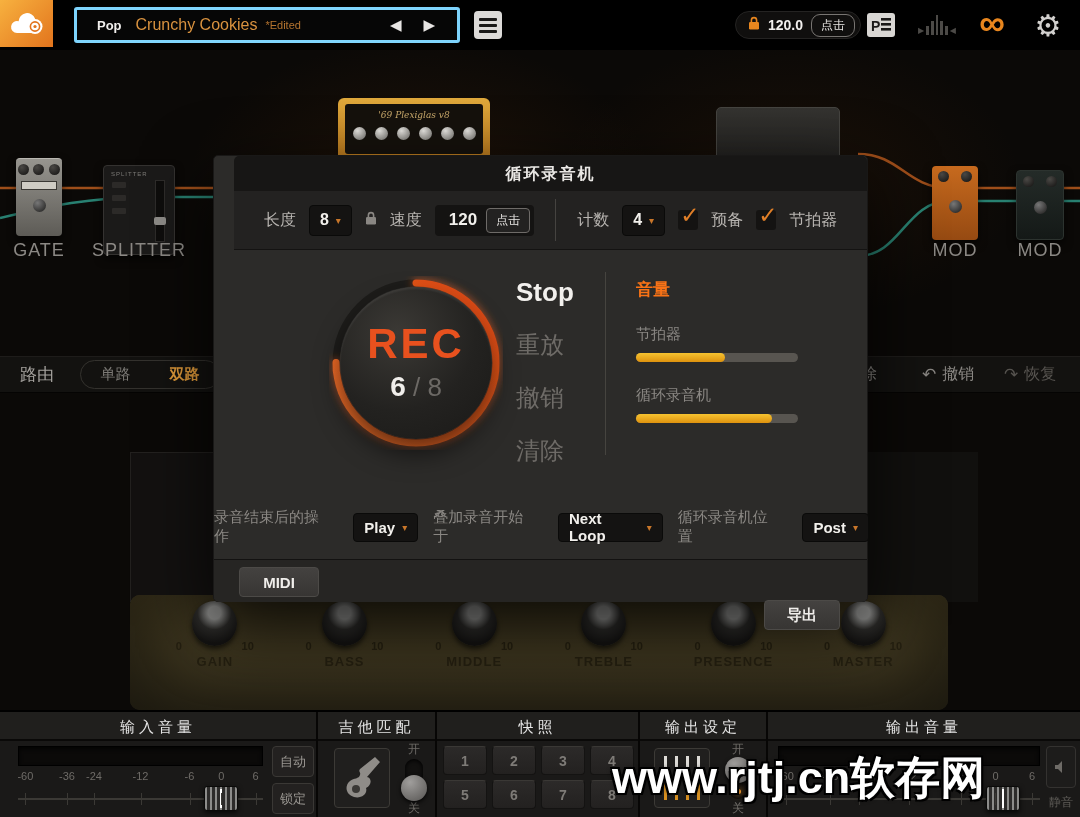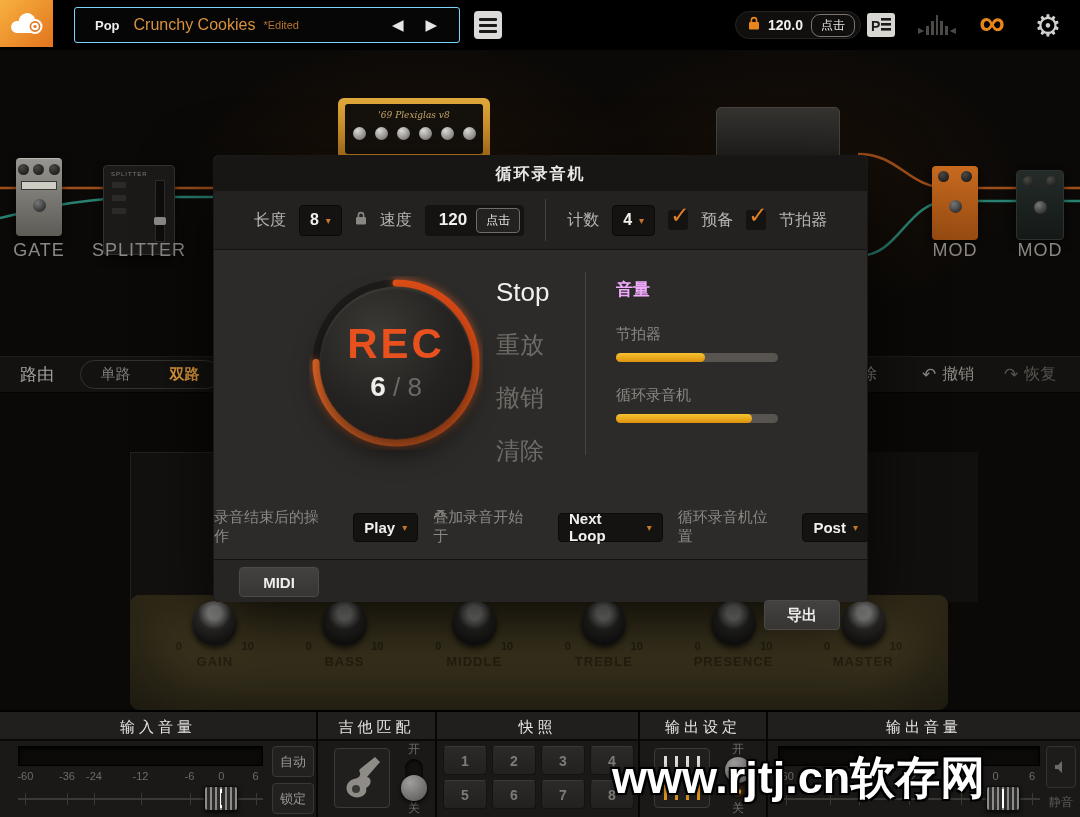--- a/index.html
+++ b/index.html
@@ -2,21 +2,21 @@
 <html><head>
 <meta charset="utf-8">
 <style>
 *{margin:0;padding:0;box-sizing:border-box;}
 html,body{width:1080px;height:817px;}
 body{position:relative;overflow:hidden;background:#0c0a08;font-family:"Liberation Sans","DejaVu Sans",sans-serif;color:#ddd;}
 
 
 #topbar{position:absolute;top:0;left:0;width:1080px;height:50px;background:#000;z-index:30;}
 #logo{position:absolute;left:0;top:0;width:53px;height:47px;background:linear-gradient(135deg,#f7b13f,#e2741d);display:flex;align-items:center;justify-content:center;}
-#preset-bar{position:absolute;left:74px;top:7px;width:386px;height:36px;background:#060606;border:1px solid #7dd3fc;border-radius:3px;display:flex;align-items:center;}
+#preset-bar{position:absolute;left:74px;top:7px;width:386px;height:36px;background:#060606;border:3px solid #7dd3fc;border-radius:3px;display:flex;align-items:center;}
 #preset-genre{color:#f0eeec;font-size:13px;font-weight:bold;margin-left:20px;}
 #preset-name{color:#d9923f;font-size:16px;margin-left:14px;}
 #preset-edited{color:#b5742f;font-size:11px;margin-left:8px;}
 .nav-arrow{color:#e8e6e4;font-size:15px;cursor:pointer;}
 #prev-arrow{margin-left:auto;}
 #next-arrow{margin:0 22px 0 22px;}
 #list-btn{position:absolute;left:474px;top:11px;width:28px;height:28px;background:#dcdad8;border-radius:4px;display:flex;flex-direction:column;justify-content:center;gap:3px;padding:0 5px;}
 #list-btn i{display:block;height:3px;background:#1a1918;border-radius:1px;}
 #bpm-pill{position:absolute;left:735px;top:11px;height:28px;border-radius:14px;background:#100f0e;border:1px solid #242322;display:flex;align-items:center;padding:0 5px 0 12px;gap:8px;}
 #bpm-val{color:#f2f0ee;font-size:14px;font-weight:bold;}
@@ -67,44 +67,44 @@
 #act-clear{left:845px;}
 #act-undo{left:922px;}
 #act-redo{left:1004px;color:#56534f;}
 #amp-panel{position:absolute;left:130px;top:545px;width:818px;height:115px;background:linear-gradient(#574c2b,#3c3520);border-radius:10px;box-shadow:inset 0 0 70px 25px rgba(0,0,0,.55);display:flex;justify-content:space-around;align-items:flex-start;padding:6px 20px 0;}
 .knob{width:104px;text-align:center;}
 .kc{width:45px;height:45px;margin:0 auto;border-radius:50%;background:radial-gradient(circle at 50% 26%,#8e8e8c 0 16%,#2b2a28 42%,#141312 75%);box-shadow:0 3px 5px rgba(0,0,0,.6);}
 .mm{display:flex;justify-content:space-between;padding:0 13px;margin-top:-6px;font-size:11px;font-weight:bold;color:#241f10;}
 .kl{margin-top:2px;font-size:13px;font-weight:bold;color:#241f10;letter-spacing:1px;}
 
 
-#dialog{position:absolute;left:213px;top:155px;width:655px;height:447px;background:#2c2b29;border:1px solid #191817;border-radius:5px;z-index:20;box-shadow:0 24px 70px rgba(0,0,0,.75);}
+#dialog{position:absolute;left:213px;top:155px;width:655px;height:447px;background:#2c2b29;border:1px solid #191817;border-radius:5px;z-index:20;box-shadow:0 24px 70px rgba(0,0,0,.75);padding-left:20px;}
 #dlg-title{height:35px;line-height:35px;text-align:center;background:#171615;border-radius:5px 5px 0 0;color:#e9e7e4;font-size:16px;font-weight:bold;letter-spacing:2px;}
 #dlg-controls{height:59px;background:#232221;border-bottom:1px solid #141312;display:flex;align-items:center;justify-content:center;gap:13px;}
 .c-label{color:#b8b5b1;font-size:16px;}
 .drop{background:#141312;border:1px solid #0a0a09;border-radius:4px;height:31px;display:inline-flex;align-items:center;justify-content:center;gap:7px;padding:0 10px;color:#f2f0ec;font-size:16px;font-weight:bold;cursor:pointer;}
 .caret{color:#c8762a;font-size:10px;}
 #tempo-group{background:#141312;border-radius:4px;height:31px;display:flex;align-items:center;gap:9px;padding:0 4px 0 14px;}
 #tempo-value{color:#f2f0ec;font-size:17px;font-weight:bold;}
 #tempo-tap{border:1px solid #6e6b68;border-radius:4px;background:#232221;color:#e9e7e4;font-size:12px;padding:3px 9px;}
 .vd{width:1px;height:42px;background:#454340;margin:0 8px;}
 .chk{width:20px;height:20px;background:#141312;border-radius:3px;position:relative;}
 .chk .mark{position:absolute;left:2px;top:-8px;color:#e07f28;font-size:23px;font-weight:bold;}
 #dlg-main{position:relative;height:242px;}
 #rec-wrap{position:absolute;left:95px;top:26px;width:174px;height:174px;}
 #rec-btn{position:absolute;inset:11px;border-radius:50%;background:radial-gradient(circle at 38% 30%,#3b3935,#232220 55%,#1a1917);box-shadow:0 14px 26px rgba(0,0,0,.6),inset 0 2px 2px rgba(255,255,255,.07);display:flex;flex-direction:column;align-items:center;justify-content:center;cursor:pointer;}
 #rec-text{color:#e8511e;font-size:42px;font-weight:bold;letter-spacing:3px;line-height:1;}
 #rec-count{margin-top:6px;font-size:26px;color:#6c6965;}
 #rec-count b{color:#f0eeeb;font-weight:bold;font-size:28px;}
 #transport-list{position:absolute;left:282px;top:27px;}
 .transport-item{color:#6e6b67;font-size:24px;margin-bottom:21px;cursor:pointer;}
-.transport-item.active{color:#f2f0ed;font-size:26px;font-weight:normal;}
+.transport-item.active{color:#f2f0ed;font-size:26px;font-weight:bold;}
 #dlg-vd{position:absolute;left:371px;top:22px;height:183px;width:1px;background:#46443f;}
 #vol-panel{position:absolute;left:402px;top:28px;width:178px;}
-#vol-title{color:#f0abfc;font-size:17px;font-weight:bold;}
+#vol-title{color:#f97316;font-size:17px;font-weight:bold;}
 .vol-label{color:#8a8783;font-size:15px;margin-top:24px;}
 .vol-track{margin-top:9px;width:162px;height:9px;border-radius:5px;background:#585550;position:relative;cursor:pointer;}
 .vol-fill{position:absolute;left:0;top:0;height:9px;border-radius:5px;background:linear-gradient(#f6c330,#de920e);}
 #looper-settings{position:absolute;left:0;top:352px;width:655px;display:flex;align-items:center;justify-content:center;gap:15px;}
 .set-label{color:#8a8783;font-size:15px;}
 #looper-settings .drop{height:29px;font-size:15px;margin-left:8px;}
 #dlg-footer{position:absolute;left:0;top:403px;width:653px;height:43px;background:#262523;border-top:1px solid #131211;border-radius:0 0 5px 5px;}
 .dlg-btn{position:absolute;top:7px;height:30px;background:linear-gradient(#444240,#373533);border:1px solid #4c4a47;border-radius:4px;color:#f0eeeb;font-size:15px;font-weight:bold;display:flex;align-items:center;justify-content:center;cursor:pointer;}
 #midi-btn{left:25px;width:80px;}
 #export-btn{right:27px;width:76px;margin-top:33px;}

